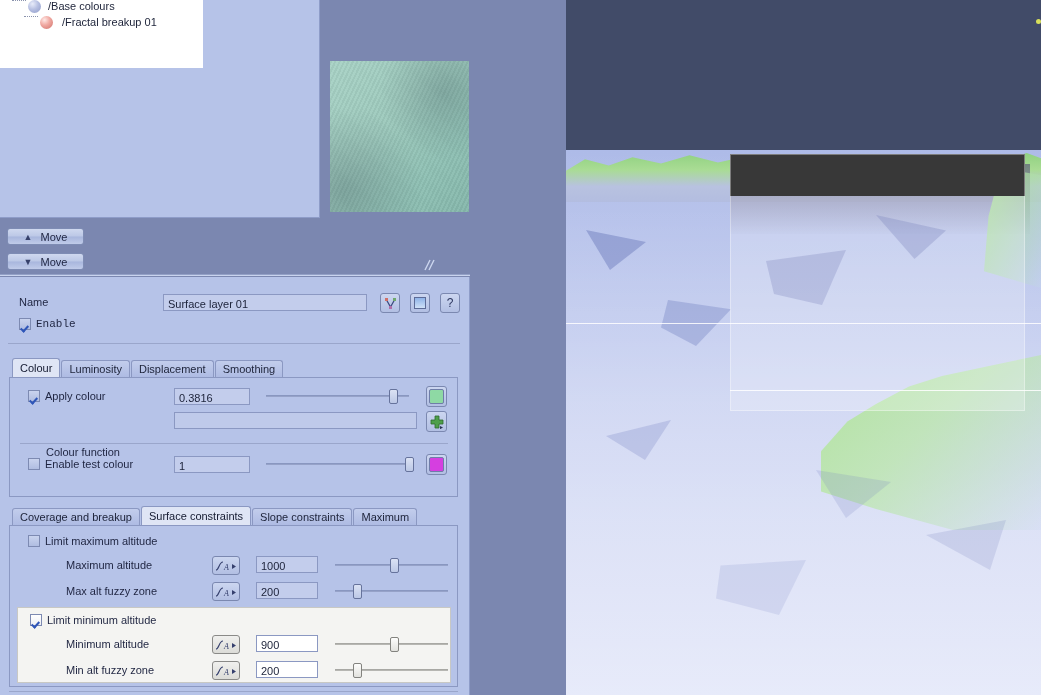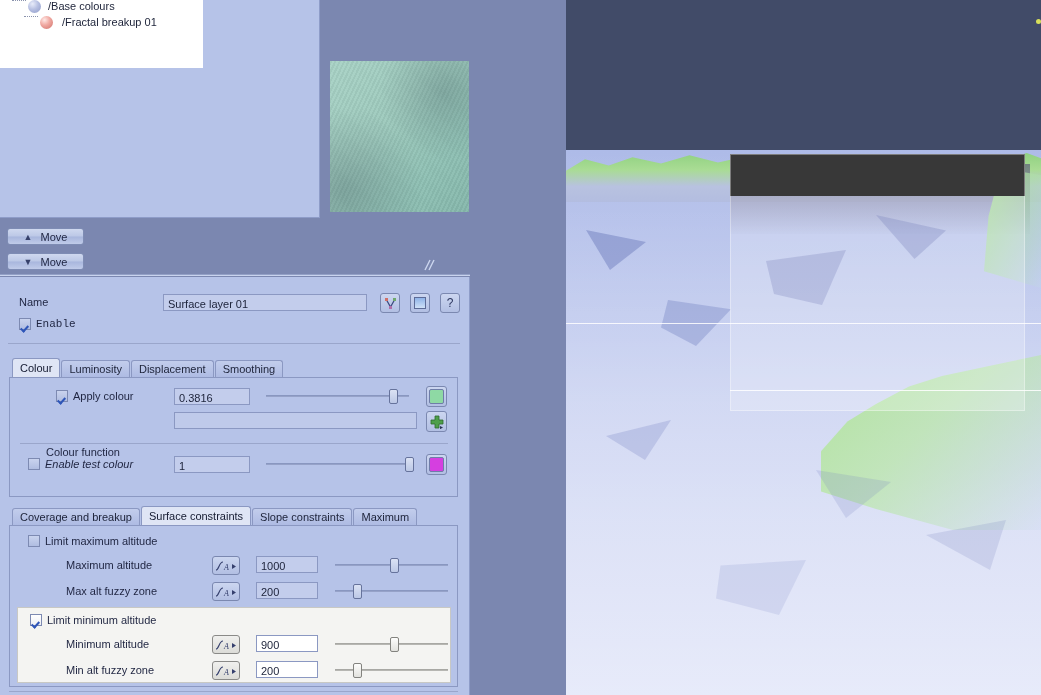--- a/index.html
+++ b/index.html
@@ -335,21 +335,21 @@
       <div class="tab">
         <span>Displacement</span>
       </div>
       <div class="tab">
         <span>Smoothing</span>
       </div>
     </div>
 
     <div class="tabbody" style="left:9px;top:100px;width:449px;height:120px;">
 
-      <div class="row" style="left:10px;top:12px;margin-left:28px;">
+      <div class="row" style="left:10px;top:12px;">
         <span class="chk on"></span>
         <span class="lab">Apply colour</span>
       </div>
       <div class="txtfield" style="position:absolute;left:164px;top:10px;width:76px;">
         <span>0.3816</span>
       </div>
       <div class="slider" style="position:absolute;left:256px;top:10px;width:143px;">
         <div class="track"></div>
         <div class="thumb" style="left:123px;"></div>
       </div>
@@ -365,21 +365,21 @@
       </div>
       <div class="iconbtn" style="position:absolute;left:416px;top:33px;width:21px;height:21px;">
         <svg width="14" height="14" viewBox="0 0 14 14">
           <path d="M5 1 h4 v4 h4 v4 h-4 v4 h-4 v-4 h-4 v-4 h4 z" fill="#4e9f4a" stroke="#2f6b2d" stroke-width="0.8"></path>
           <path d="M10 11 l3 1.6 l-3 1.6 z" fill="#2a3356"></path>
         </svg>
       </div>
 
       <div class="hr-light" style="left:10px;top:65px;width:428px;"></div>
 
-      <div class="row" style="left:10px;top:80px;font-style:italic;">
+      <div class="row" style="left:10px;top:80px;">
         <span class="chk"></span>
         <span class="lab">Enable test colour</span>
       </div>
       <div class="txtfield" style="position:absolute;left:164px;top:78px;width:76px;">
         <span>1</span>
       </div>
       <div class="slider" style="position:absolute;left:256px;top:78px;width:143px;">
         <div class="track"></div>
         <div class="thumb" style="left:139px;"></div>
       </div>

